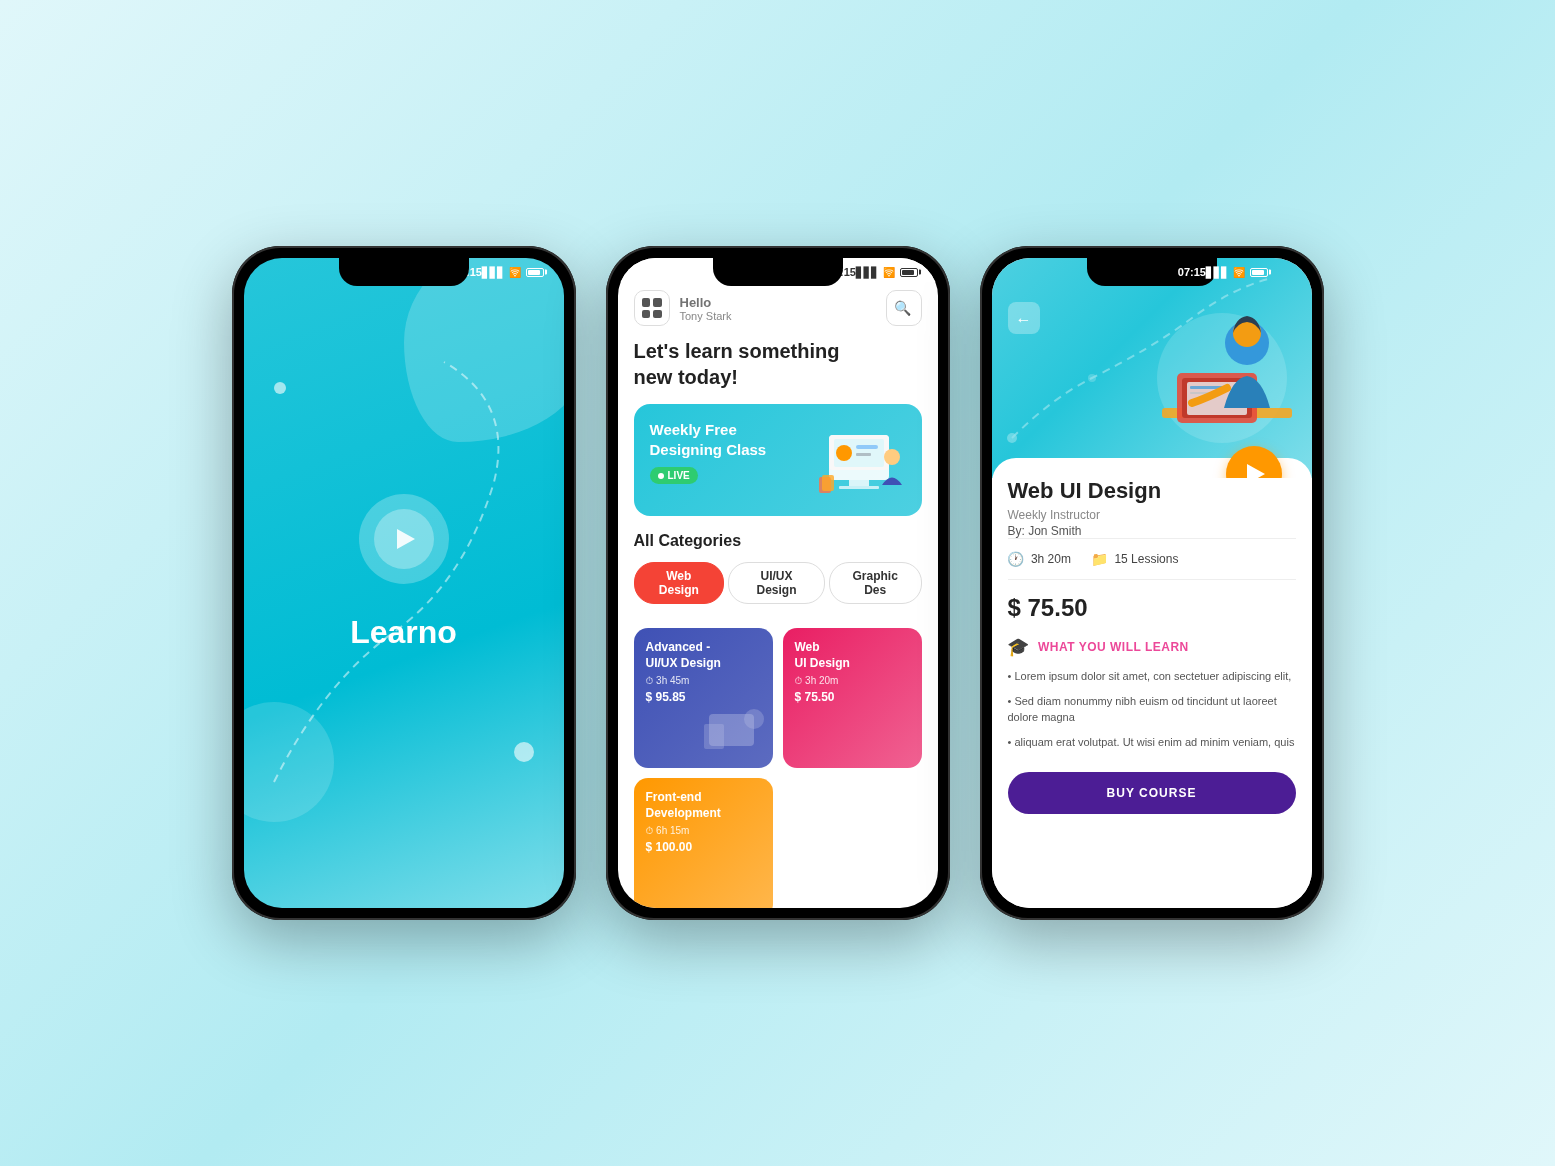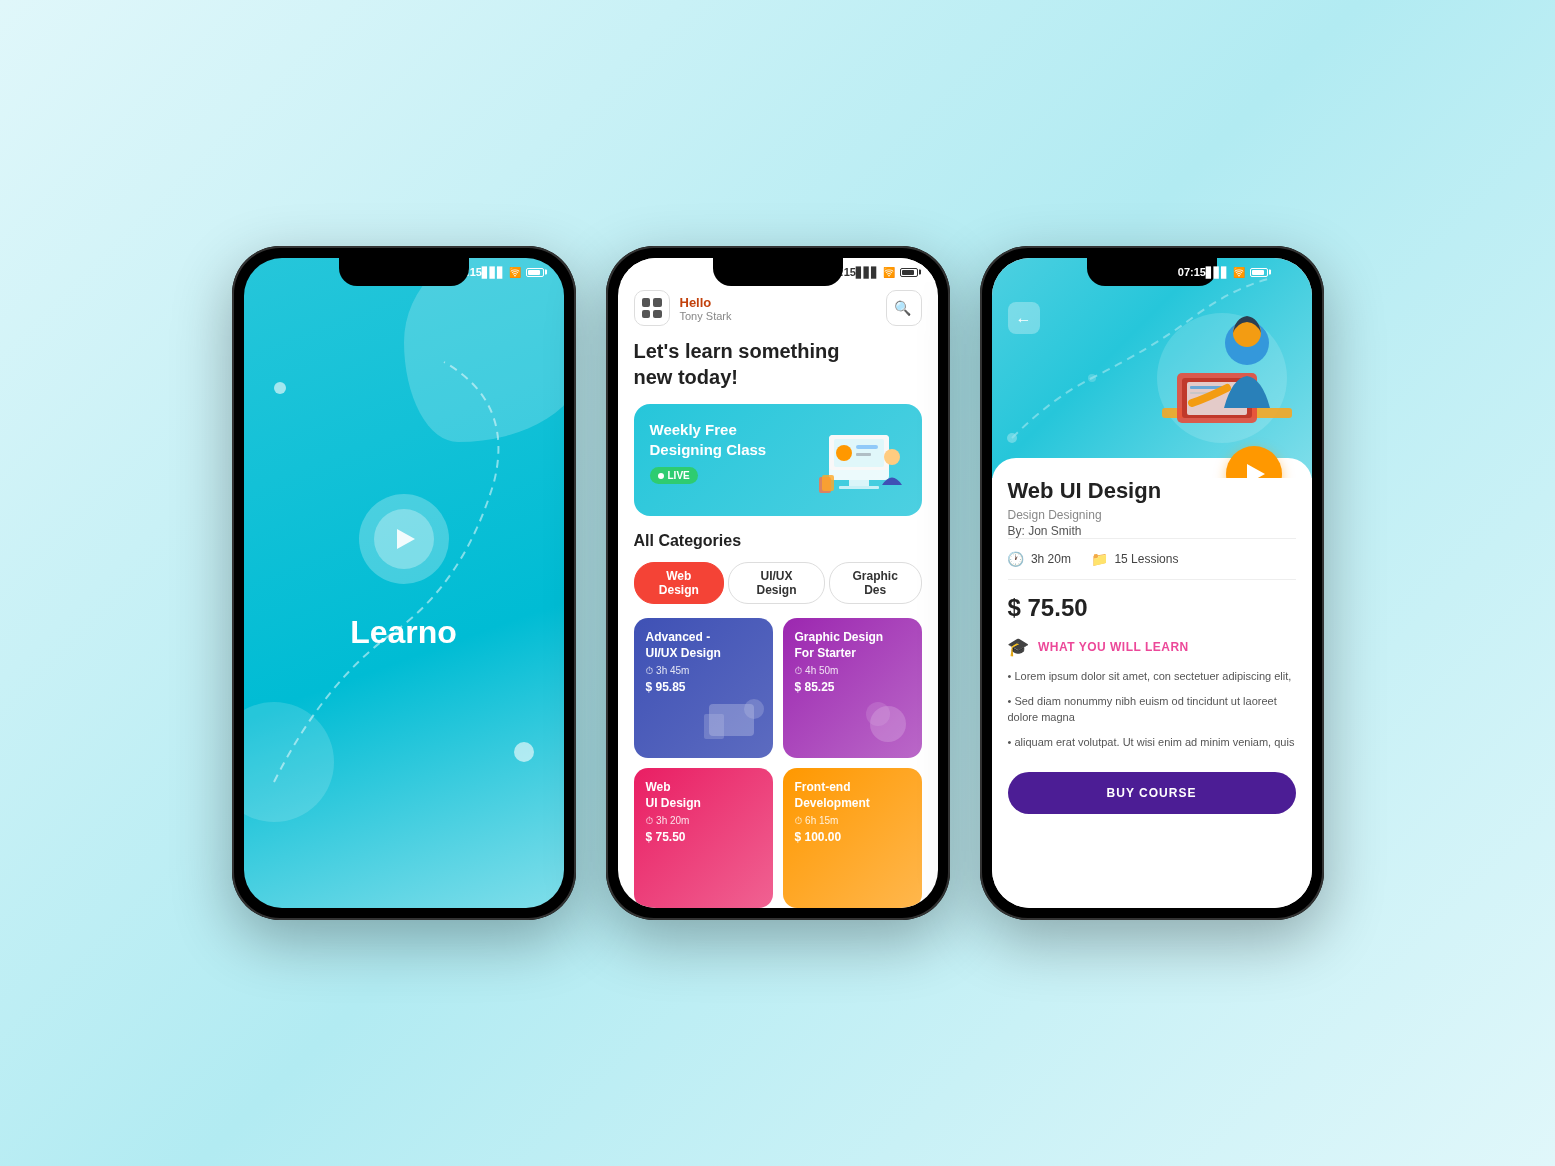--- a/index.html
+++ b/index.html
@@ -166,21 +166,21 @@
       width: 36px;
       height: 36px;
       border: 1.5px solid #ddd;
       border-radius: 10px;
       display: grid;
       grid-template-columns: 1fr 1fr;
       gap: 3px;
       padding: 7px;
     }
     .grid-dot { background: #555; border-radius: 2px; }
-    .user-text-hello { font-size: 13px; font-weight: 700; color: #c2410c; }
+    .user-text-hello { font-size: 13px; font-weight: 700; color: #737373; }
     .user-text-name { font-size: 11px; color: #888; }
     .search-btn {
       width: 36px;
       height: 36px;
       border: 1.5px solid #ddd;
       border-radius: 10px;
       display: flex;
       align-items: center;
       justify-content: center;
       background: white;
@@ -240,21 +240,21 @@
     }
     .section-title {
       font-size: 16px;
       font-weight: 700;
       color: #222;
       margin-bottom: 12px;
     }
     .categories-row {
       display: flex;
       gap: 4px;
-      margin-bottom: 14px;
+      margin-bottom: 24px;
     }
     .cat-btn {
       padding: 6px 14px;
       border-radius: 20px;
       font-size: 12px;
       font-weight: 600;
       cursor: pointer;
       border: 1.5px solid #ddd;
       background: white;
       color: #333;
@@ -574,29 +574,20 @@
             <div class="course-title">Advanced -<br>UI/UX Design</div>
             <div class="course-duration">⏱ 3h 45m</div>
             <div class="course-price">$ 95.85</div>
             <svg style="position:absolute;right:4px;bottom:4px;width:70px;height:70px;opacity:0.6;" viewBox="0 0 70 70">
               <rect x="10" y="20" width="45" height="32" rx="4" fill="white" opacity="0.4"></rect>
               <rect x="5" y="30" width="20" height="25" rx="2" fill="white" opacity="0.3"></rect>
               <circle cx="55" cy="25" r="10" fill="white" opacity="0.3"></circle>
             </svg>
           </div>
 
-          <div class="course-card course-card-2">
-            <div class="course-title">Graphic Design<br>For Starter</div>
-            <div class="course-duration">⏱ 4h 50m</div>
-            <div class="course-price">$ 85.25</div>
-            <svg style="position:absolute;right:4px;bottom:4px;width:70px;height:70px;opacity:0.6;" viewBox="0 0 70 70">
-              <circle cx="40" cy="40" r="18" fill="white" opacity="0.3"></circle>
-              <circle cx="30" cy="30" r="12" fill="white" opacity="0.2"></circle>
-            </svg>
-          </div>
 
           <div class="course-card course-card-3">
             <div class="course-title">Web<br>UI Design</div>
             <div class="course-duration">⏱ 3h 20m</div>
             <div class="course-price">$ 75.50</div>
           </div>
 
           <div class="course-card course-card-4">
             <div class="course-title">Front-end<br>Development</div>
             <div class="course-duration">⏱ 6h 15m</div>
@@ -659,21 +650,21 @@
           </svg>
         </div>
 
         <div class="play-btn-large">
           <div class="play-icon" style="border-width:10px 0 10px 18px; border-color:transparent transparent transparent white; margin-left:4px;"></div>
         </div>
       </div>
 
       <div class="detail-content">
         <div class="detail-title">Web UI Design</div>
-        <div class="instructor-label">Design Designing</div>
+        <div class="instructor-label">Weekly Instructor</div>
         <div class="instructor-name">By: Jon Smith</div>
 
         <div class="meta-row">
           <div class="meta-item">
             <span style="font-size:14px;">🕐</span>
             <span>3h 20m</span>
           </div>
           <div class="meta-item">
             <span style="font-size:14px;">📁</span>
             <span>15 Lessions</span>

